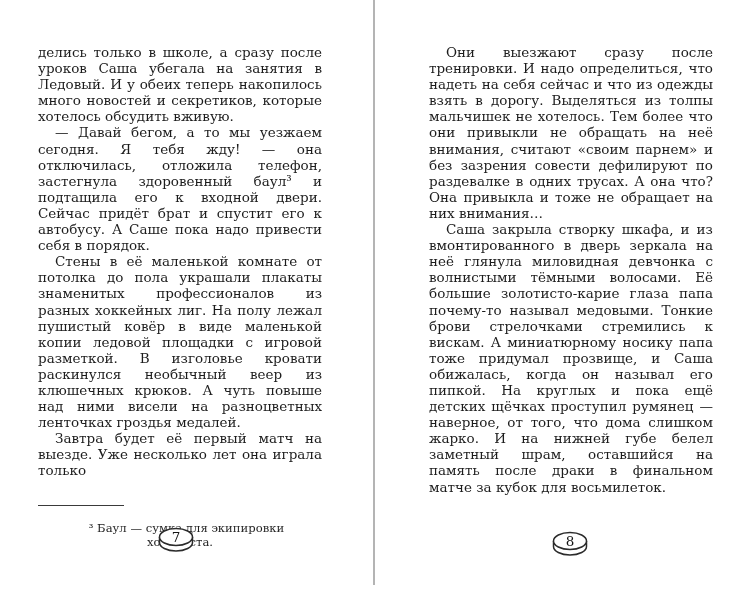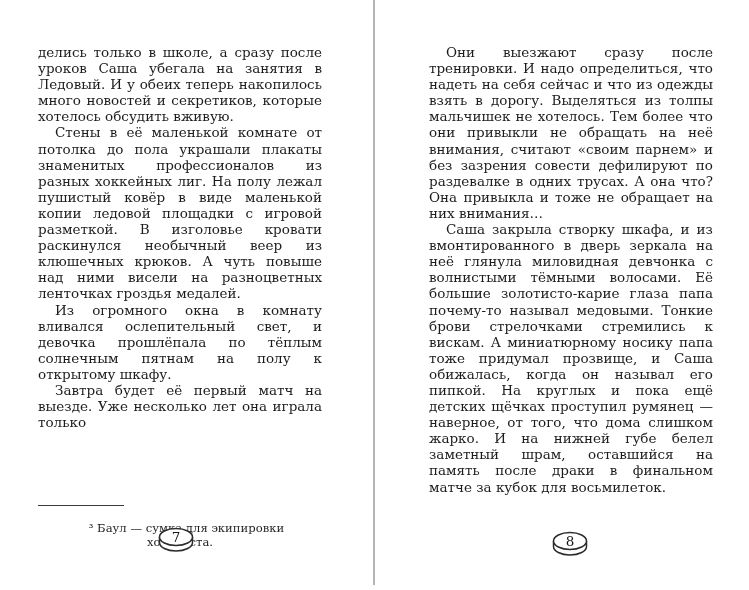--- a/index.html
+++ b/index.html
@@ -91,22 +91,22 @@
 </style>
 </head>
 <body>
 
 <div class="spread">
 
   <div class="divider"></div>
 
   <div class="page page-left-text">
     <p class="noindent">делись только в школе, а сразу после уроков Саша убегала на занятия в Ледовый. И у обеих теперь накопилось много новостей и секретиков, которые хотелось обсудить вживую.</p>
+    <p>— Давай бегом, а то мы уезжаем сегодня. Я тебя жду! — она отключилась, отложила телефон, застегнула здоровенный баул³ и подтащила его к входной двери. Сейчас придёт брат и спустит его к автобусу. А Саше пока надо привести себя в порядок.</p>
     <p>Стены в её маленькой комнате от потолка до пола украшали плакаты знаменитых профессионалов из разных хоккейных лиг. На полу лежал пушистый ковёр в виде маленькой копии ледовой площадки с игровой разметкой. В изголовье кровати раскинулся необычный веер из клюшечных крюков. А чуть повыше над ними висели на разноцветных ленточках гроздья медалей.</p>
-    <p>Из огромного окна в комнату вливался ослепительный свет, и девочка прошлёпала по тёплым солнечным пятнам на полу к открытому шкафу.</p>
     <p>Завтра будет её первый матч на выезде. Уже несколько лет она играла только</p>
   </div>
 
   <div class="footnote-block">
     <div class="footnote-rule"></div>
     <p class="footnote-text">³ Баул — сумка для экипировки хоккеиста.</p>
   </div>
 
   <div class="puck puck-left">
     <svg viewBox="0 0 40 30" aria-hidden="true">

